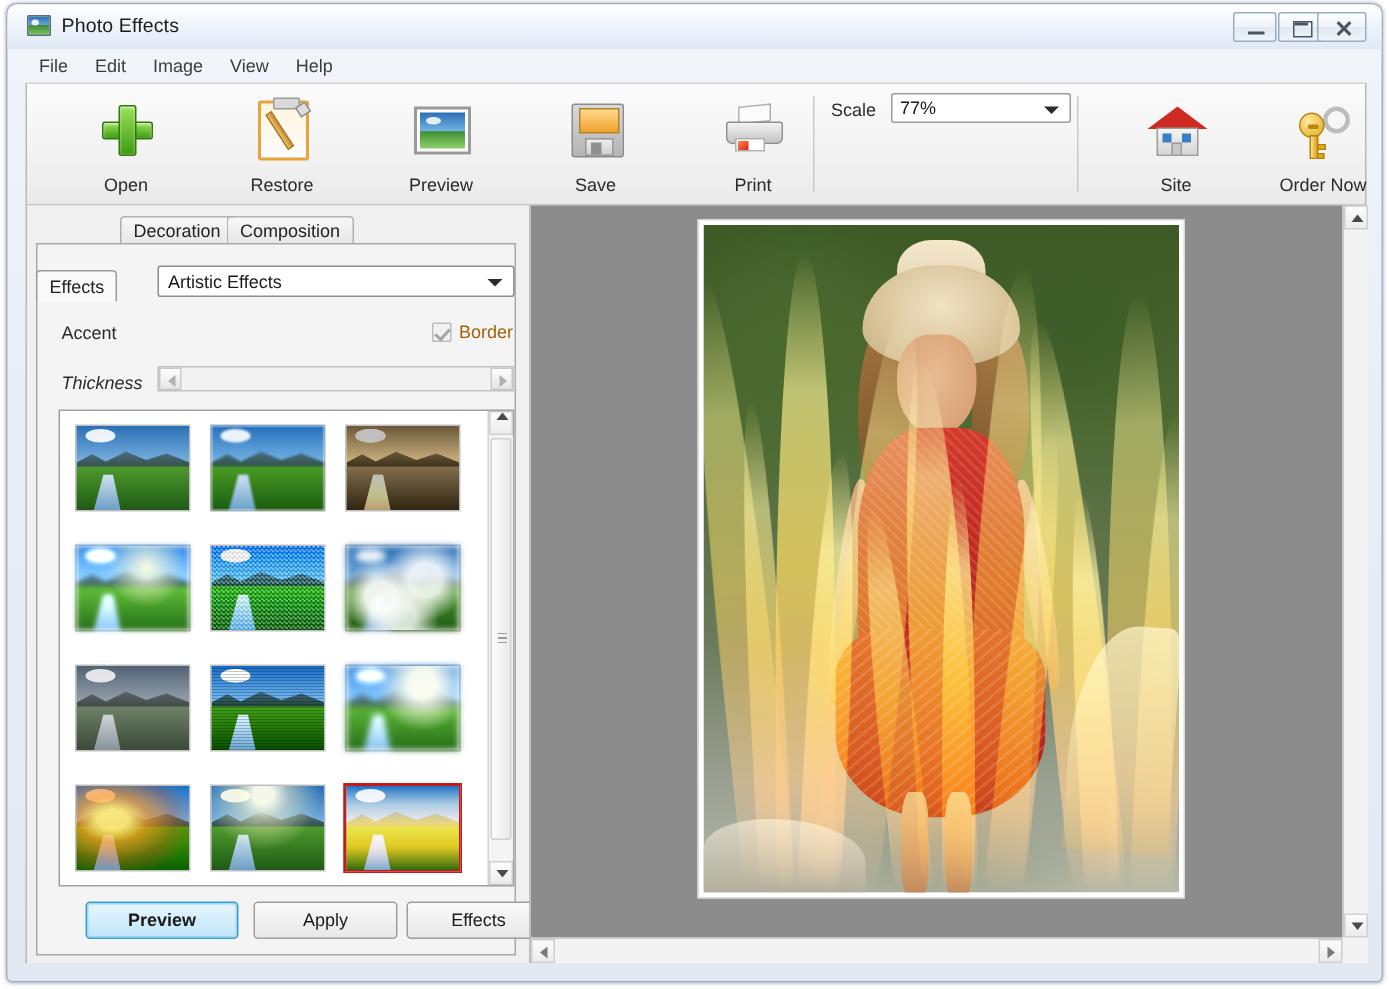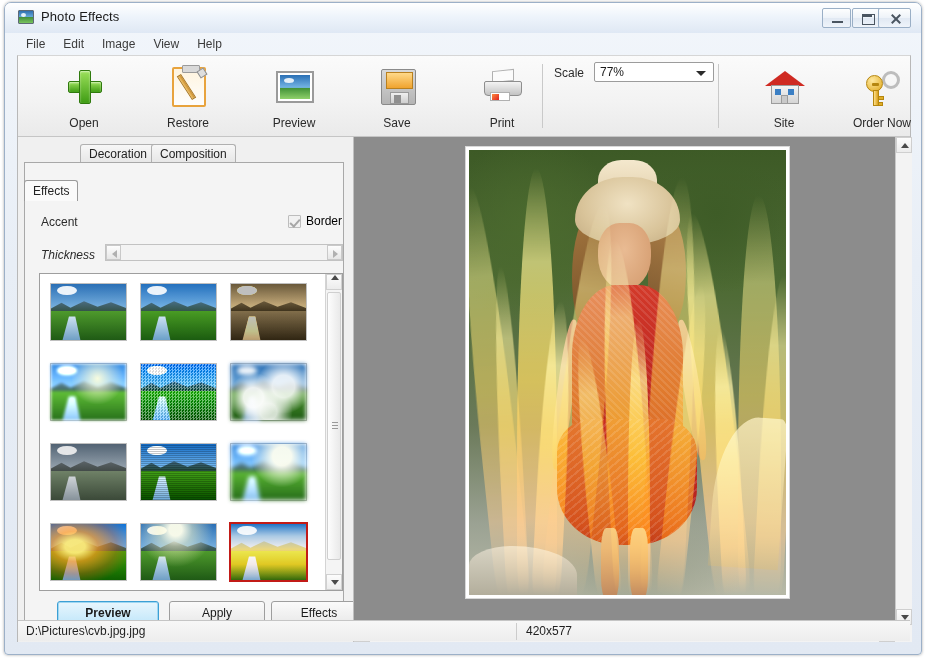--- a/index.html
+++ b/index.html
@@ -253,21 +253,21 @@
   #combo-accent { left:80px; top:48px; width:167px; }
 
   #border-check {
     position:absolute; left:263px; top:52px; width:13px; height:13px;
     background:#f1f1f1; border:1px solid #bdbdbd; border-radius:1px;
   }
   #border-check::after {
     content:""; position:absolute; left:3px; top:1px; width:4px; height:8px;
     border:solid #a6a6a6; border-width:0 2px 2px 0; transform:rotate(42deg);
   }
-  #border-label { position:absolute; left:281px; top:51px; font-size:12px; color:#000000; }
+  #border-label { position:absolute; left:281px; top:51px; font-size:12px; color:#a16207; }
 
   #thickness-slider {
     position:absolute; left:80px; top:81px; width:238px; height:17px;
     background:#f3f3f3; border:1px solid #c2c2c2;
   }
   .sl-btn { position:absolute; top:0; width:15px; height:15px;
     background:linear-gradient(180deg,#fdfdfd,#e6e6e6); border:1px solid #c9c9c9; }
   #thickness-slider .left { left:0; }
   #thickness-slider .right { right:0; }
   .sl-arrow { position:absolute; left:5px; top:4px; width:0; height:0; }
@@ -590,20 +590,24 @@
 
       <div id="tabstrip">
         <div class="tab active" id="tab-effects">Effects</div>
         <div class="tab" id="tab-decoration">Decoration</div>
         <div class="tab" id="tab-composition">Composition</div>
       </div>
 
       <div id="tabpage">
 
         <div class="form-label" id="lbl-name">Print</div>
+        <div class="combo" id="combo-name">
+          <span class="val">Artistic Effects</span>
+          <span class="arrow"></span>
+        </div>
 
         <div class="form-label" id="lbl-accent">Accent</div>
         <span id="border-check"></span>
         <span id="border-label">Border</span>
 
         <div class="form-label" id="lbl-thickness">Thickness</div>
         <div id="thickness-slider">
           <span class="sl-btn left">
               <i class="sl-arrow l"></i>
             </span>
@@ -806,19 +810,14 @@
         <span class="hsb-btn" style="left:0;top:0;">
             <i class="hcaret l"></i>
           </span>
         <span class="hsb-btn" style="right:0;top:0;">
             <i class="hcaret r"></i>
           </span>
       </div>
       <div id="vp-corner"></div>
     </div>
 
-    <div id="statusbar">
-      <div id="status-path">D:\Pictures\cvb.jpg.jpg</div>
-      <div id="status-sep"></div>
-      <div id="status-dims">420x577</div>
-    </div>
   </div>
 </div>
 
 </body></html>

